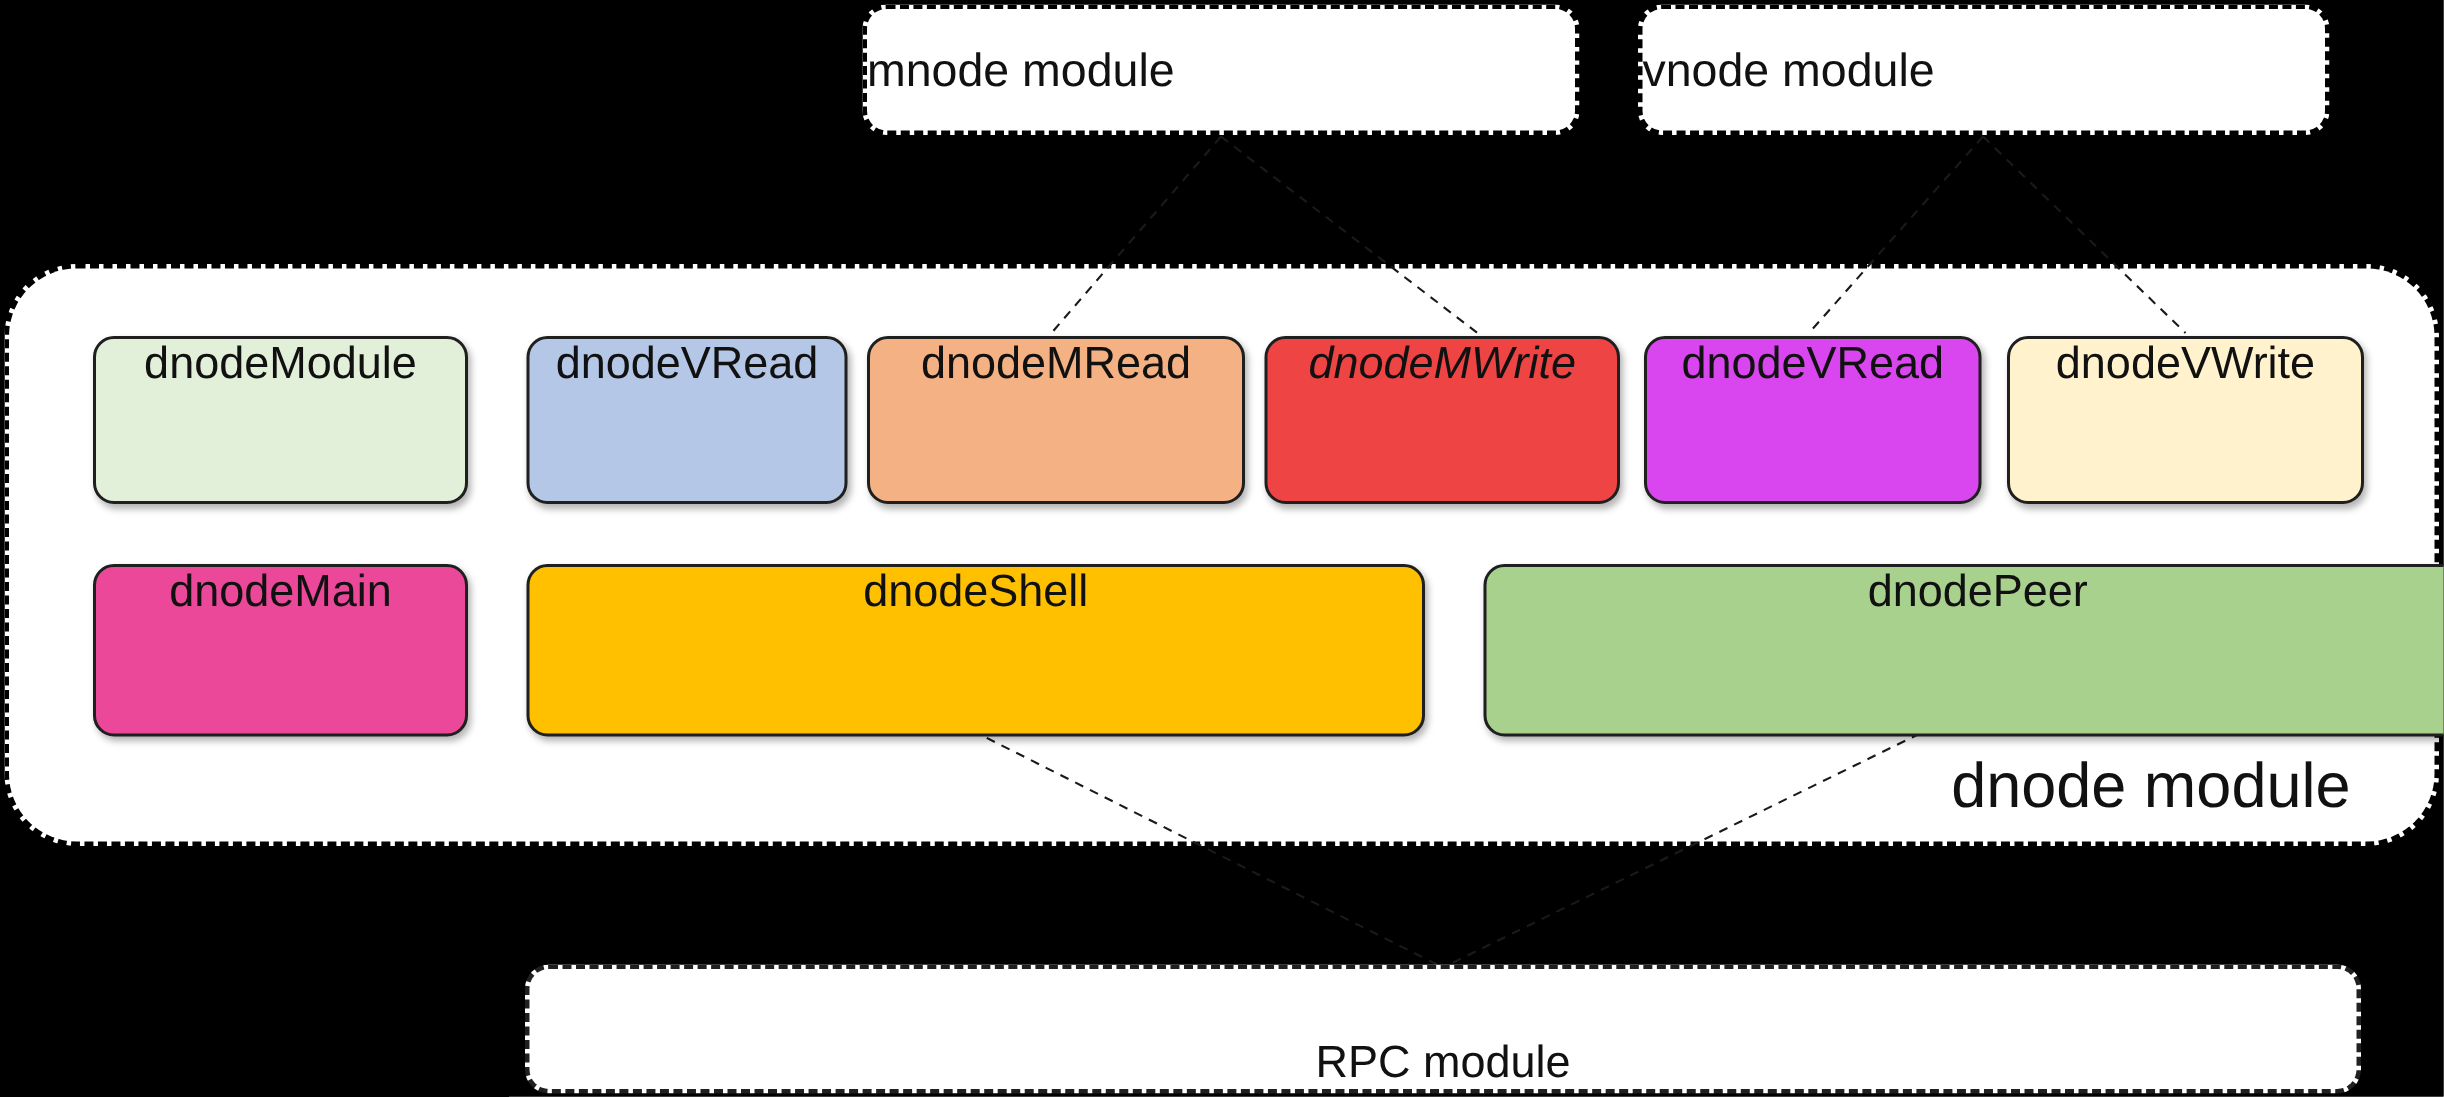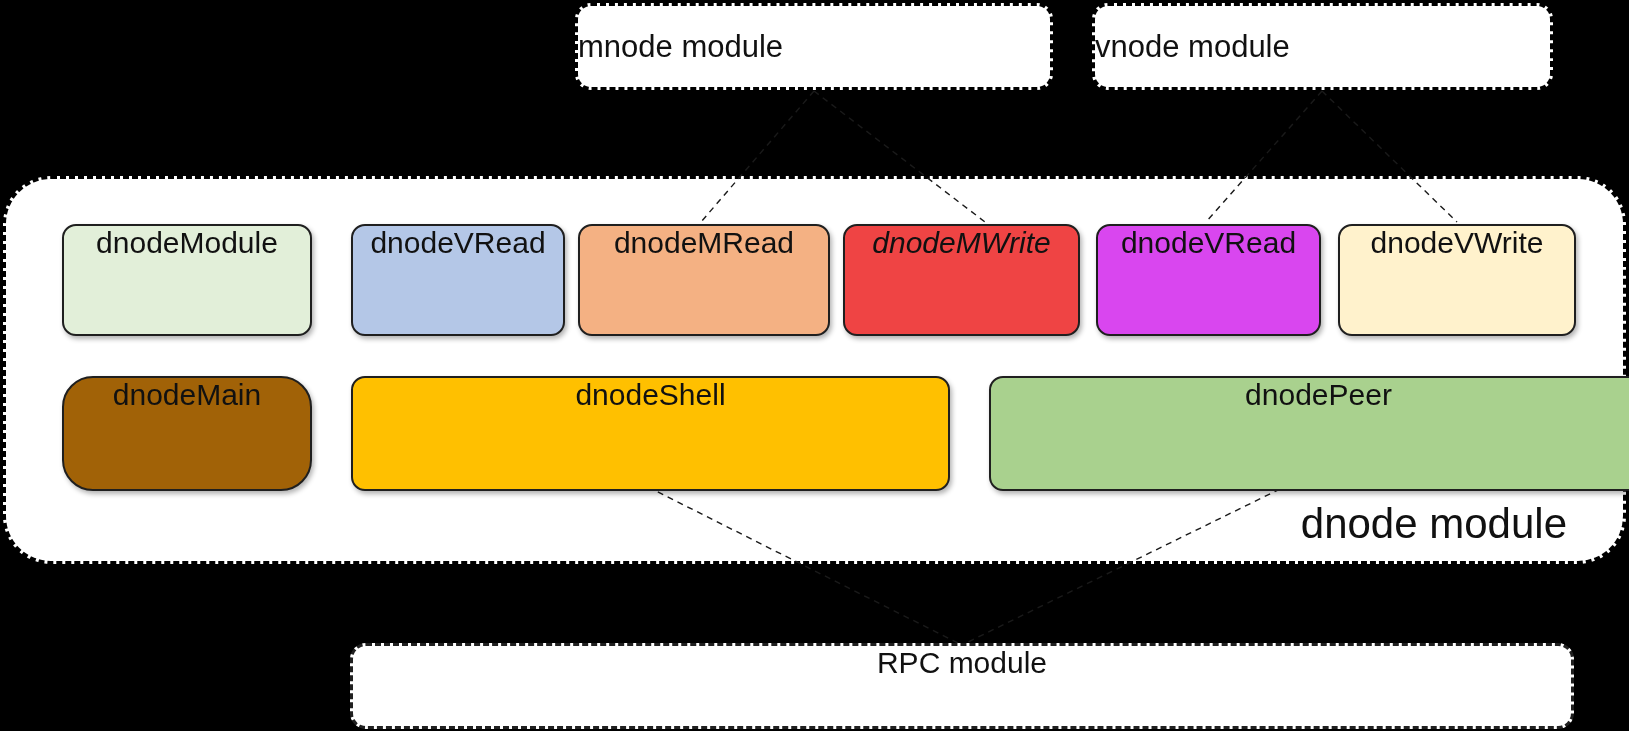--- a/index.html
+++ b/index.html
@@ -105,21 +105,21 @@
   #rpc-box {
     position: absolute;
     left: 350px;
     top: 643px;
     width: 1224px;
     height: 86px;
     background: #ffffff;
     border: 3px dashed #202020;
     border-radius: 16px;
     display: flex;
-    align-items: flex-start;
+    align-items: flex-end;
     justify-content: center;
     box-sizing: border-box;
     font-size: 30px;
     z-index: 3;
   }
 </style>
 </head>
 <body>
 
 <div id="mnode-box" class="top-module">
@@ -143,21 +143,21 @@
   <div id="box-dnodeMWrite" class="dnode-box row1" style="background-color: #ef4444; font-style: italic;">
     <span>dnodeMWrite</span>
   </div>
   <div id="box-dnodeVRead" class="dnode-box row1" style="background-color: #d946ef;">
     <span>dnodeVRead</span>
   </div>
   <div id="box-dnodeVWrite" class="dnode-box row1" style="background-color: rgb(255, 242, 204);">
     <span>dnodeVWrite</span>
   </div>
 
-  <div id="box-dnodeMain" class="dnode-box row2" style="background-color: #a16207; border-radius: 31px;">
+  <div id="box-dnodeMain" class="dnode-box row2" style="background-color: #ec4899;">
     <span>dnodeMain</span>
   </div>
   <div id="box-dnodeShell" class="dnode-box row2" style="background-color: rgb(255, 192, 0);">
     <span>dnodeShell</span>
   </div>
   <div id="box-dnodePeer" class="dnode-box row2" style="background-color: rgb(169, 209, 142);">
     <span>dnodePeer</span>
   </div>
 
   <div id="dnode-label">dnode module</div>

